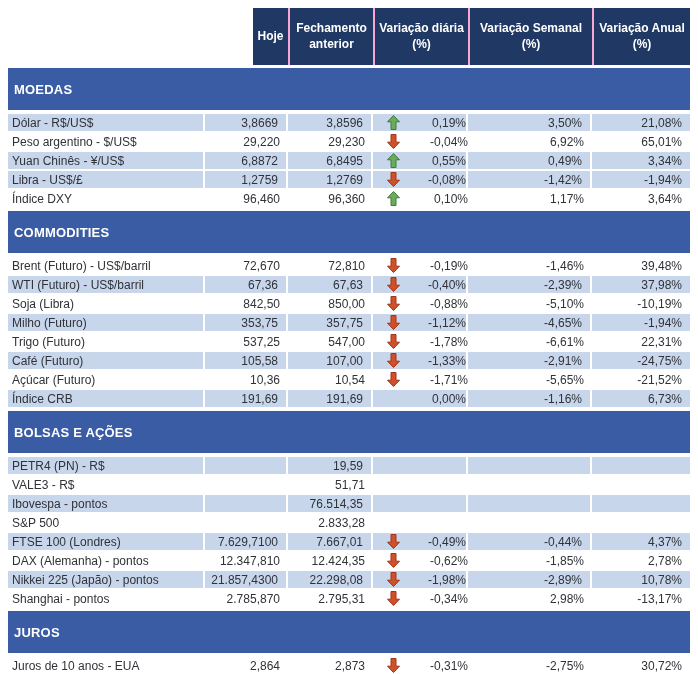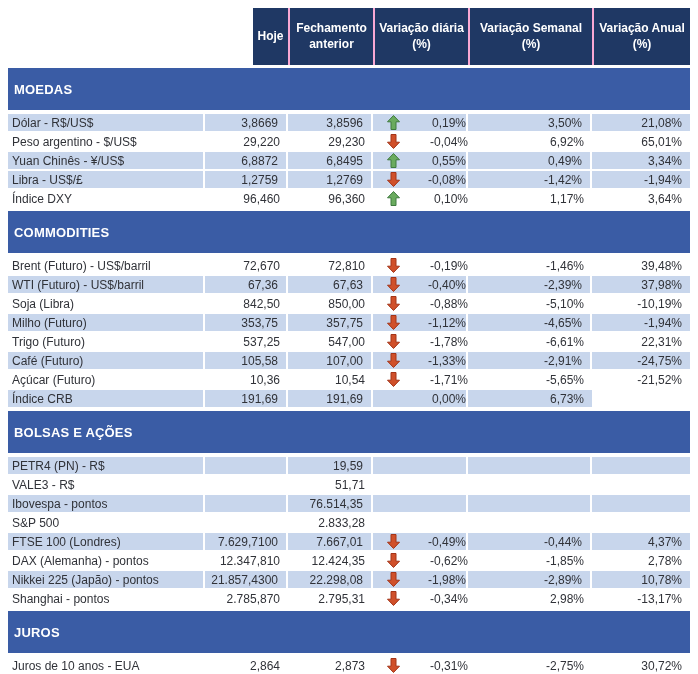--- a/index.html
+++ b/index.html
@@ -298,20 +298,21 @@
   </div>
 
   <div class="grid-row row shaded">
     <div class="cell label">Índice CRB</div>
     <div class="cell num hoje">191,69</div>
     <div class="cell num fech">191,69</div>
     <div class="cell diaria">
       <span class="arrow-slot"></span>
       <span class="val">0,00%</span>
     </div>
+    <div class="cell num semanal">-1,16%</div>
     <div class="cell num anual">6,73%</div>
   </div>
 </div>
   </section>
 
   <section>
     <div class="section-bar">
       <span class="section-title">BOLSAS E AÇÕES</span>
     </div>
     <div class="rows">

